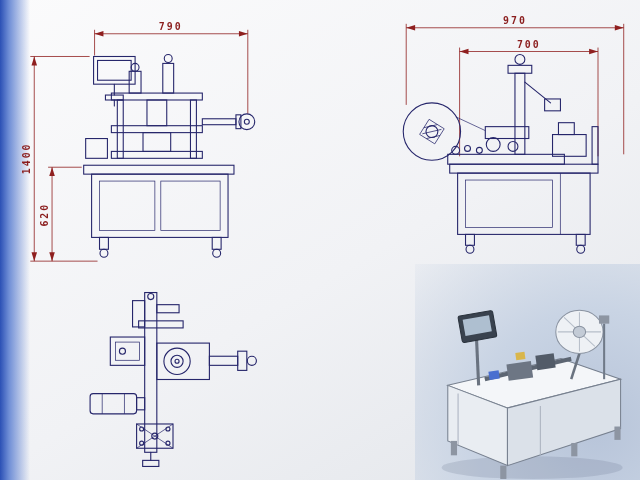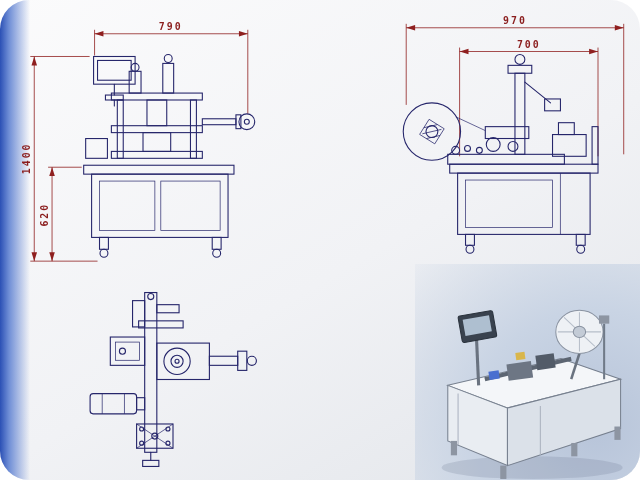--- a/index.html
+++ b/index.html
@@ -1,20 +1,19 @@
 <!DOCTYPE html>
 <html><head>
 <meta charset="utf-8">
 <style>
   html,body{margin:0;padding:0;}
   body{width:640px;height:480px;font-family:"DejaVu Sans","Liberation Sans",sans-serif;}
   .screen{
     position:relative;width:640px;height:480px;overflow:hidden;
     background:linear-gradient(150deg,#fbfbfc 0%,#f1f2f5 55%,#e2e5ea 100%);
-    border-radius:29px;
   }
   .left-strip{
     position:absolute;left:0;top:0;width:30px;height:100%;
     background:linear-gradient(to right,#2b50b5 0%,#6f8ed6 30%,rgba(240,242,246,0) 100%);
   }
   .view{position:absolute;}
   .view svg{display:block;width:100%;height:100%;}
   .view-front{left:18px;top:12px;width:252px;height:262px;}
   .view-side{left:388px;top:8px;width:247px;height:262px;}
   .view-top{left:82px;top:286px;width:182px;height:188px;}

